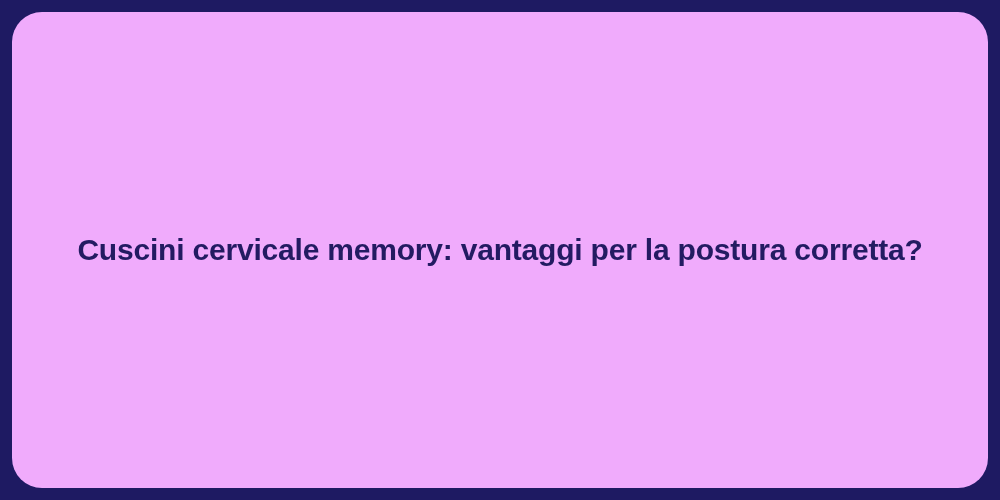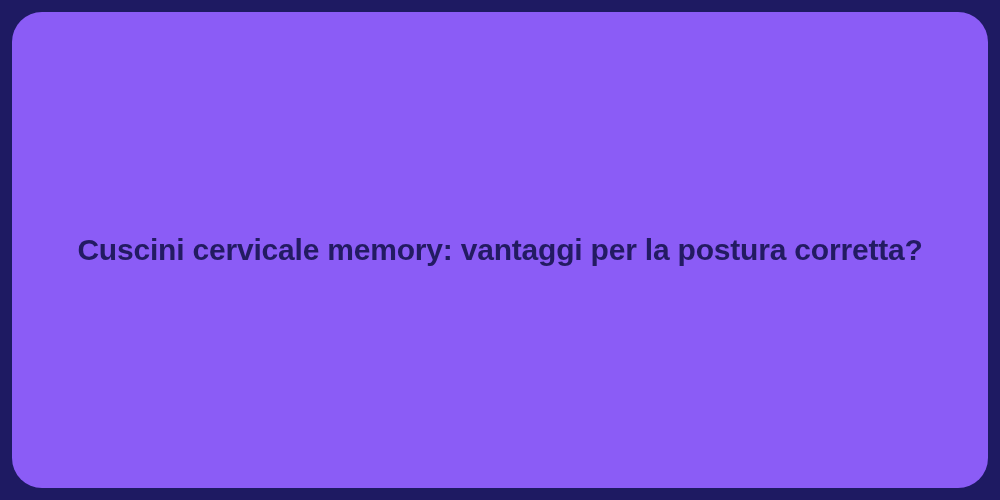--- a/index.html
+++ b/index.html
@@ -21,21 +21,21 @@
     background: #1e1a62;
     box-sizing: border-box;
   }
 
   #card {
     position: absolute;
     left: 12px;
     top: 12px;
     right: 12px;
     bottom: 12px;
-    background: #8b5cf6;
+    background: #f0abfc;
     border-radius: 30px;
     display: flex;
     align-items: center;
     justify-content: center;
     box-sizing: border-box;
     overflow: hidden;
   }
 
   #headline {
     margin: 0;

